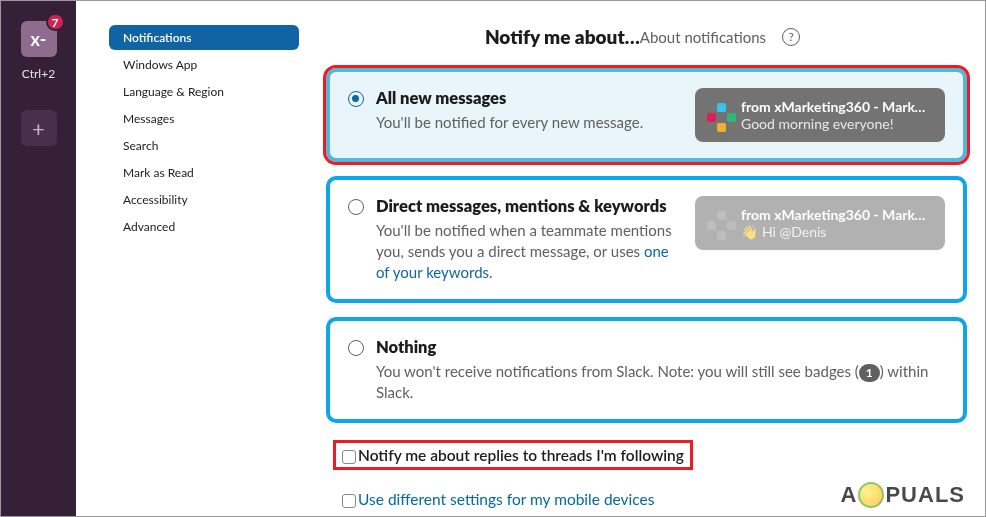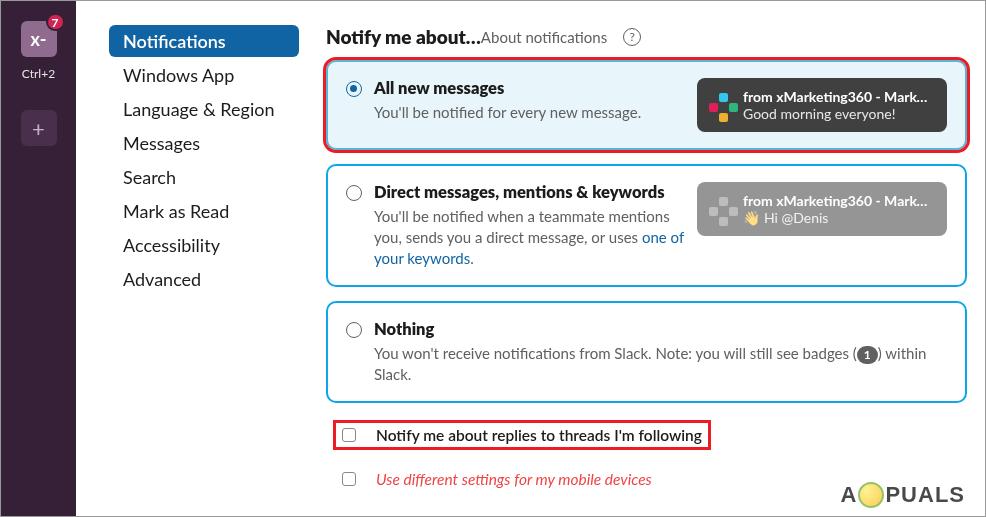--- a/index.html
+++ b/index.html
@@ -65,60 +65,60 @@
     display: flex; align-items: center; justify-content: center;
     cursor: pointer;
   }
   .sidebar {
     position: absolute;
     left: 108px; top: 24px;
     width: 190px;
   }
   .sidebar-item {
     padding: 5px 14px;
-    font-size: 18px;
+    font-size: 12px;
     color: #1d1c1d;
     border-radius: 6px;
     margin-bottom: 2px;
     cursor: pointer;
     white-space: nowrap;
   }
   .sidebar-item.active {
     background: #1164a3;
     color: #fff;
     font-weight: 600;
   }
   .main {
     position: absolute;
     left: 325px; right: 18px; top: 24px;
   }
   .main-header {
     display: flex;
-    justify-content: flex-start;
+    justify-content: center;
     align-items: center;
-    margin-bottom: 12px;
+    margin-bottom: 20px;
     padding-right: 8px;
   }
   .main-title { font-size: 19px; font-weight: 800; }
   .about-link {
     font-size: 15px;
     color: #616061;
     display: flex; align-items: center; gap: 16px;
     cursor: pointer;
   }
   .qmark {
     width: 18px; height: 18px;
     border: 1.6px solid #616061;
     border-radius: 50%;
     font-size: 12px;
     display: flex; align-items: center; justify-content: center;
     color: #616061;
   }
   .option-card {
-    border: 2px solid #0ea5e9;
+    border: 4px solid #0ea5e9;
     border-radius: 10px;
     background: #fff;
     margin-bottom: 14px;
     padding: 16px 18px;
     display: flex;
     gap: 12px;
     position: relative;
     align-items: flex-start;
   }
   .option-card.selected {
@@ -153,21 +153,21 @@
     font-size: 12px;
     font-weight: 700;
     border-radius: 9px;
     padding: 0 7px;
     height: 18px;
     align-items:center;
     vertical-align: middle;
   }
   .preview {
     width: 250px;
-    background: #404040;
+    background: #737373;
     color: #fff;
     border-radius: 8px;
     padding: 10px 12px;
     display: flex;
     gap: 10px;
     align-items: center;
     font-size: 14px;
     flex-shrink: 0;
   }
   .preview.faded { opacity: 0.55; }
@@ -181,27 +181,27 @@
   }
   .sl1 { background:#36c5f0; top:0; left:10px; }
   .sl2 { background:#2eb67d; top:10px; left:20px; transform:rotate(90deg);}
   .sl3 { background:#ecb22e; top:20px; left:10px;}
   .sl4 { background:#e01e5a; top:10px; left:0; transform:rotate(90deg);}
   .slack-icon.bw span { background:#888; }
   .preview-text .line1 { font-weight: 700; white-space: nowrap; overflow: hidden; text-overflow: ellipsis; max-width: 190px; }
   .preview-text .line2 { color: #e8e8e8; }
   .hl-red { outline: 3px solid #ec1c24; }
   .checkbox-row {
-    display: flex; gap: 20px; align-items: center;
+    display: flex; gap: 2px; align-items: flex-end;
     margin: 20px 0 8px 10px;
     font-size: 15.5px;
     font-weight: 600;
     padding: 3px 6px;
   }
-  .checkbox-row.light { font-weight: 400; color: #ef4444; font-style: italic; }
+  .checkbox-row.light { font-weight: 400; color: #0369a1; }
   .cbox {
     width: 14px; height: 14px;
     border: 1.6px solid #888;
     border-radius: 3px;
     flex-shrink: 0;
   }
   .watermark {
     position: absolute;
     right: 20px; bottom: 8px;
     font-size: 22px;

